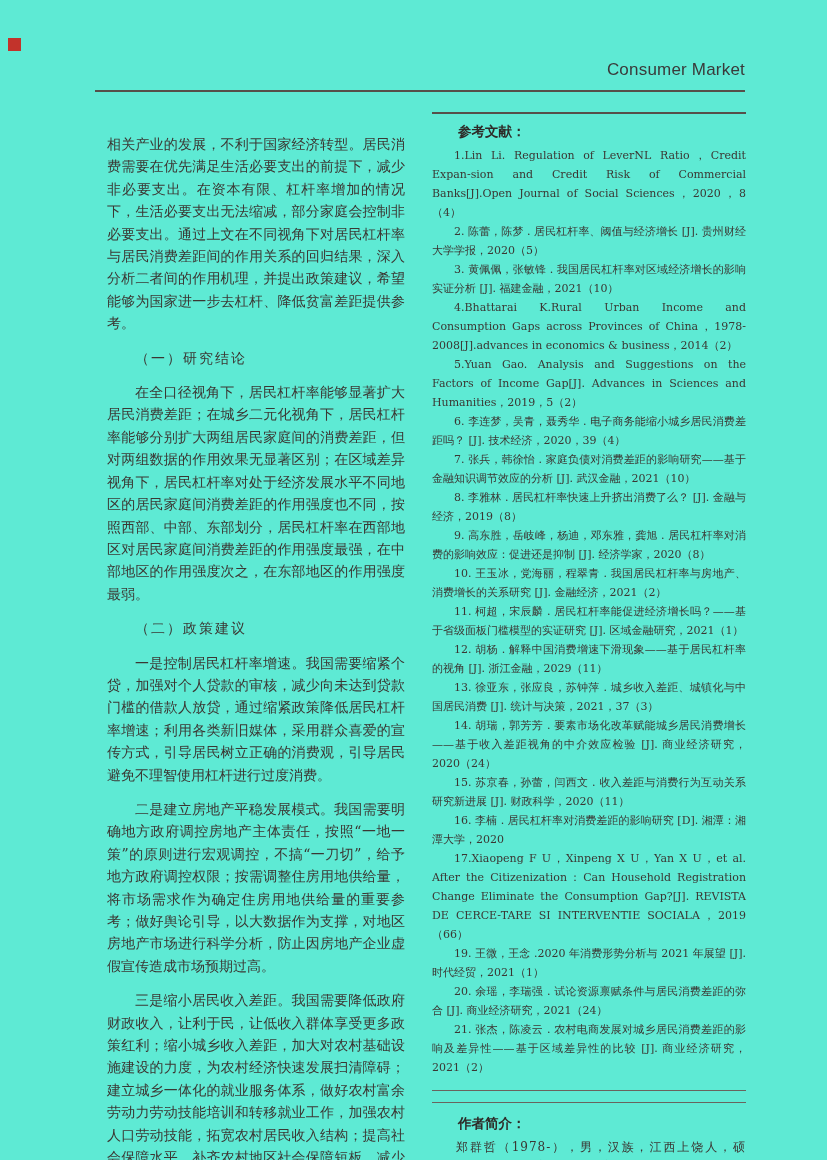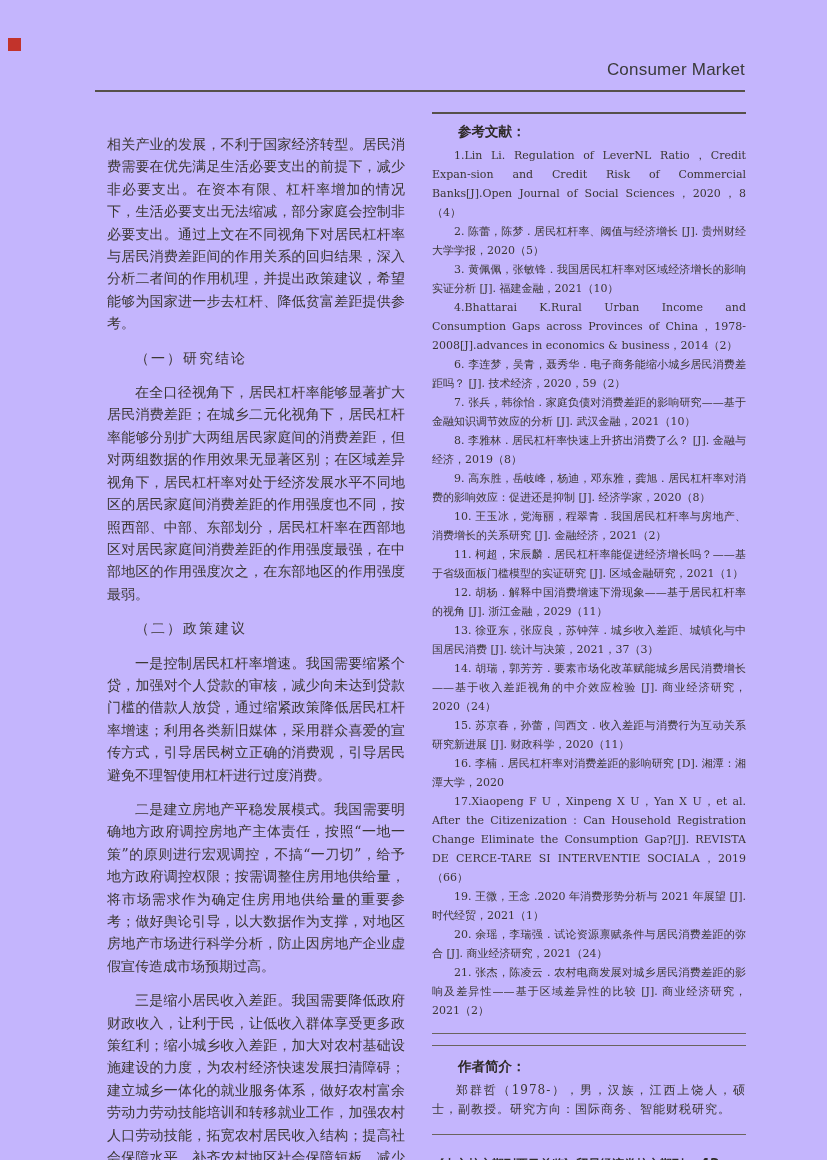--- a/index.html
+++ b/index.html
@@ -1,16 +1,16 @@
 <!DOCTYPE html>
 <html><head>
 <meta charset="utf-8">
 <style>
   html,body{margin:0;padding:0;background:#ffffff;}
-  .page{position:relative;width:827px;height:1160px;background:#c4b5fd;overflow:hidden;
+  .page{position:relative;width:827px;height:1160px;background:#5eead4;overflow:hidden;
         font-family:"DejaVu Serif",serif;color:#3b3733;}
   .corner-mark{position:absolute;left:8px;top:38px;width:13px;height:13px;background:#c2332b;}
   .header-title{position:absolute;top:60px;right:82px;
         font-family:"Liberation Sans",sans-serif;font-size:17px;color:#3a3a3a;letter-spacing:.2px;}
   .header-rule{position:absolute;top:90px;left:95px;width:650px;height:2px;background:#56504a;}
 
   .col-left{position:absolute;left:95px;top:121px;width:322px;
         font-size:14px;line-height:22.4px;text-align:justify;}
   .col-left p{margin:12px;text-indent:2em;}
   .col-left p.noindent{text-indent:0;}
@@ -54,21 +54,22 @@
     </div>
 
   <div class="col-right">
     <div class="rule-top"></div>
     <div class="sec-heading">参考文献：</div>
     <div class="refs" id="refs-list">
         <p>1.Lin Li. Regulation of LeverNL Ratio，Credit Expan-sion and Credit Risk of Commercial Banks[J].Open Journal of Social Sciences，2020，8（4）</p>
         <p>2. 陈蕾，陈梦 . 居民杠杆率、阈值与经济增长 [J]. 贵州财经大学学报，2020（5）</p>
         <p>3. 黄佩佩，张敏锋 . 我国居民杠杆率对区域经济增长的影响实证分析 [J]. 福建金融，2021（10）</p>
         <p>4.Bhattarai K.Rural Urban Income and Consumption Gaps across Provinces of China，1978-2008[J].advances in economics &amp; business，2014（2）</p>
-        <p>6. 李连梦，吴青，聂秀华 . 电子商务能缩小城乡居民消费差距吗？ [J]. 技术经济，2020，59（2）</p>
+        <p>5.Yuan Gao. Analysis and Suggestions on the Factors of Income Gap[J]. Advances in Sciences and Humanities，2019，5（2）</p>
+        <p>6. 李连梦，吴青，聂秀华 . 电子商务能缩小城乡居民消费差距吗？ [J]. 技术经济，2020，39（4）</p>
         <p>7. 张兵，韩徐怡 . 家庭负债对消费差距的影响研究——基于金融知识调节效应的分析 [J]. 武汉金融，2021（10）</p>
         <p>8. 李雅林 . 居民杠杆率快速上升挤出消费了么？ [J]. 金融与经济，2019（8）</p>
         <p>9. 高东胜，岳岐峰，杨迪，邓东雅，龚旭 . 居民杠杆率对消费的影响效应：促进还是抑制 [J]. 经济学家，2020（8）</p>
         <p>10. 王玉冰，党海丽，程翠青 . 我国居民杠杆率与房地产、消费增长的关系研究 [J]. 金融经济，2021（2）</p>
         <p>11. 柯超，宋辰麟 . 居民杠杆率能促进经济增长吗？——基于省级面板门槛模型的实证研究 [J]. 区域金融研究，2021（1）</p>
         <p>12. 胡杨 . 解释中国消费增速下滑现象——基于居民杠杆率的视角 [J]. 浙江金融，2029（11）</p>
         <p>13. 徐亚东，张应良，苏钟萍 . 城乡收入差距、城镇化与中国居民消费 [J]. 统计与决策，2021，37（3）</p>
         <p>14. 胡瑞，郭芳芳 . 要素市场化改革赋能城乡居民消费增长——基于收入差距视角的中介效应检验 [J]. 商业经济研究，2020（24）</p>
         <p>15. 苏京春，孙蕾，闫西文 . 收入差距与消费行为互动关系研究新进展 [J]. 财政科学，2020（11）</p>
         <p>16. 李楠 . 居民杠杆率对消费差距的影响研究 [D]. 湘潭：湘潭大学，2020</p>

